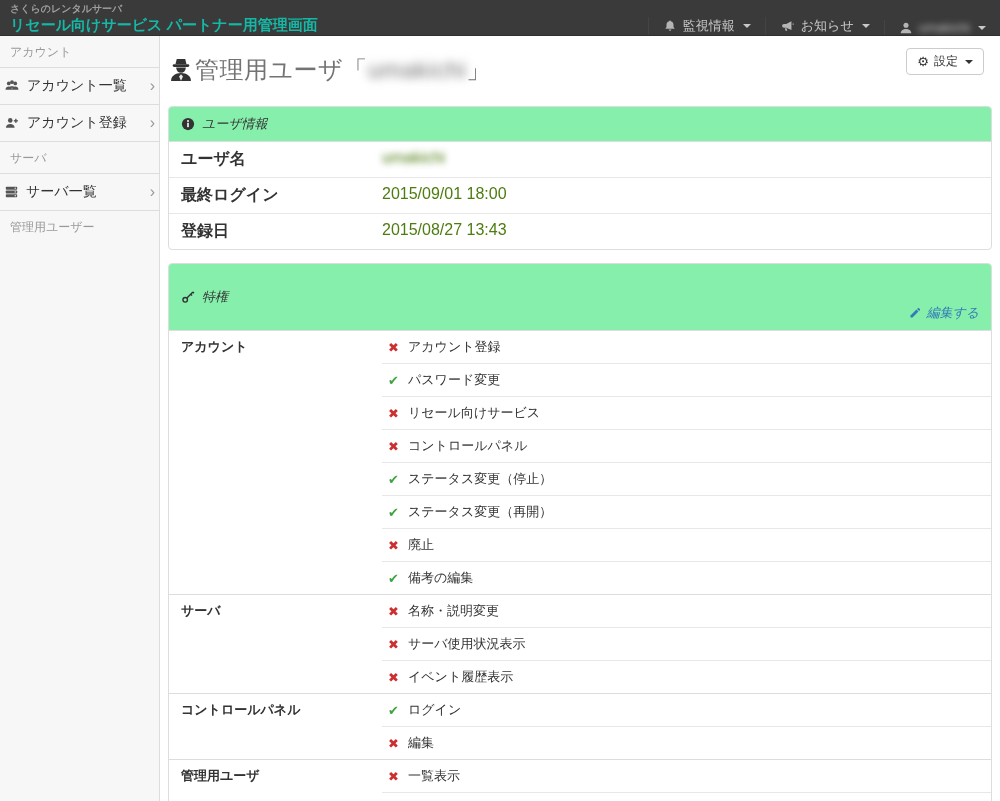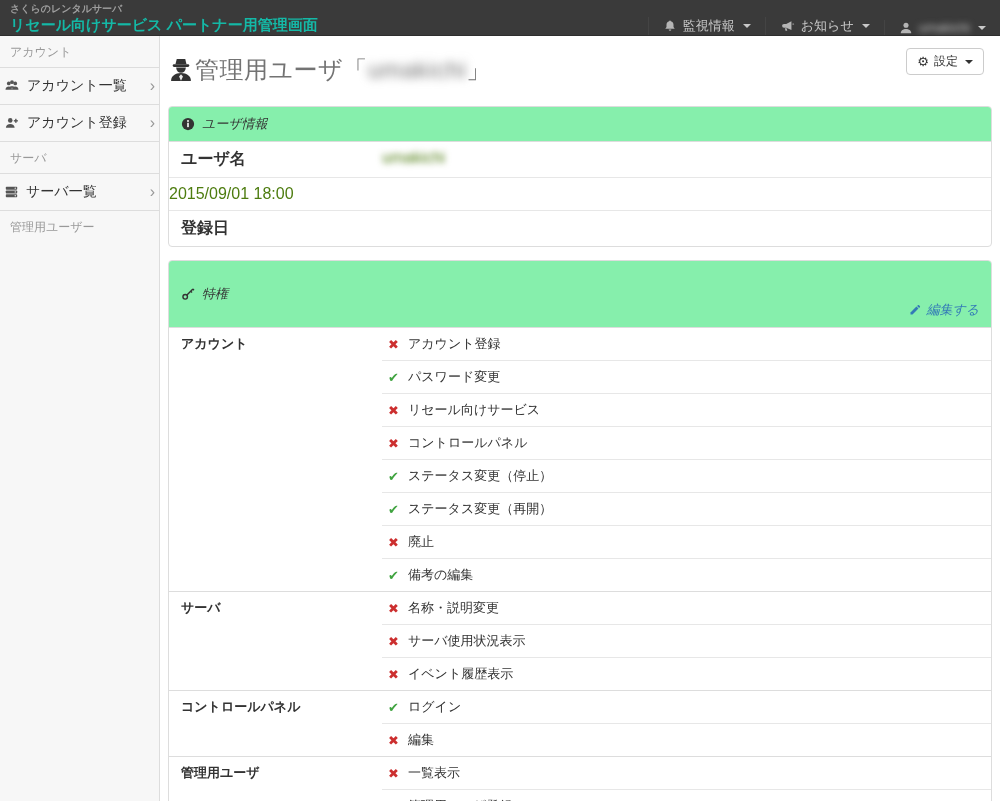--- a/index.html
+++ b/index.html
@@ -225,24 +225,26 @@
             </svg>
         </span>
         <span>ユーザ情報</span>
       </div>
       <div id="user-info-rows">
           <div class="info-row">
             <div class="info-label">ユーザ名</div>
             <div class="info-value redact">umakichi</div>
           </div>
           <div class="info-row">
+            <div class="info-label">最終ログイン</div>
             <div class="info-value">2015/09/01 18:00</div>
           </div>
           <div class="info-row">
             <div class="info-label">登録日</div>
+            <div class="info-value">2015/08/27 13:43</div>
           </div>
         </div>
     </section>
 
     <section class="panel">
       <div class="panel-heading">
         <span class="picon">
           <svg width="14" height="14" viewBox="0 0 16 16" fill="none" stroke="#333" stroke-width="1.6">
               <circle cx="4.8" cy="11.2" r="2.6"></circle>
               <path d="M6.8 9.2 13.6 2.4 M13.6 2.4l1.2 1.2 M11.2 4.8l1.4 1.4"></path>

